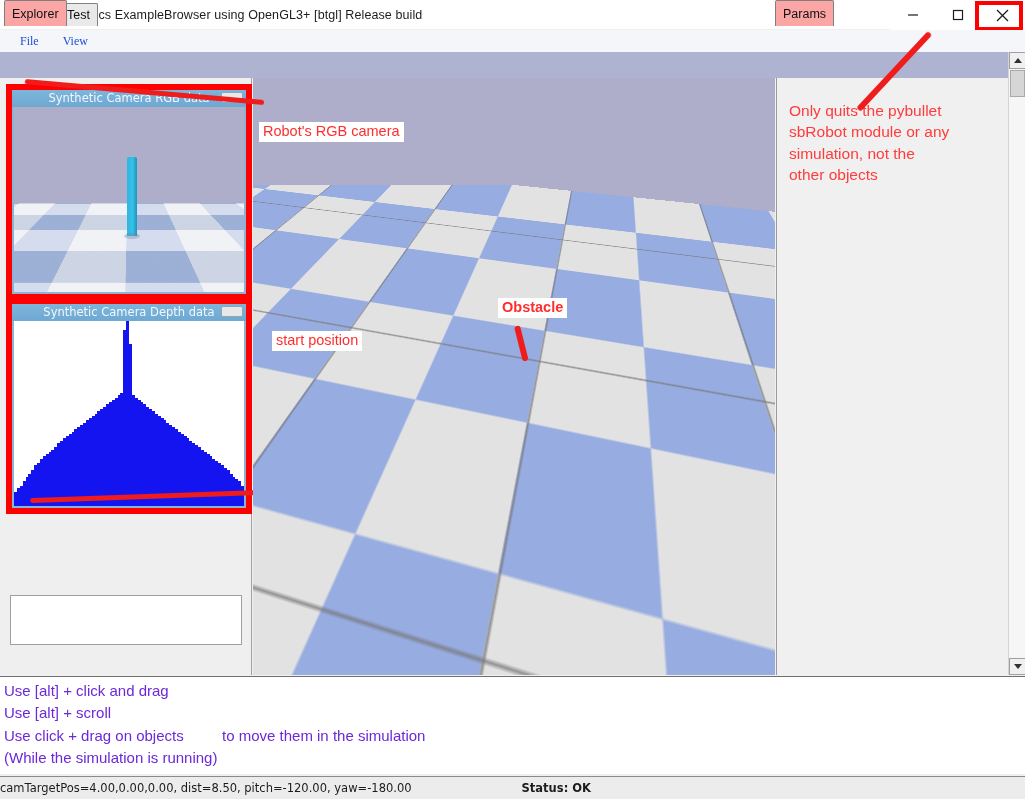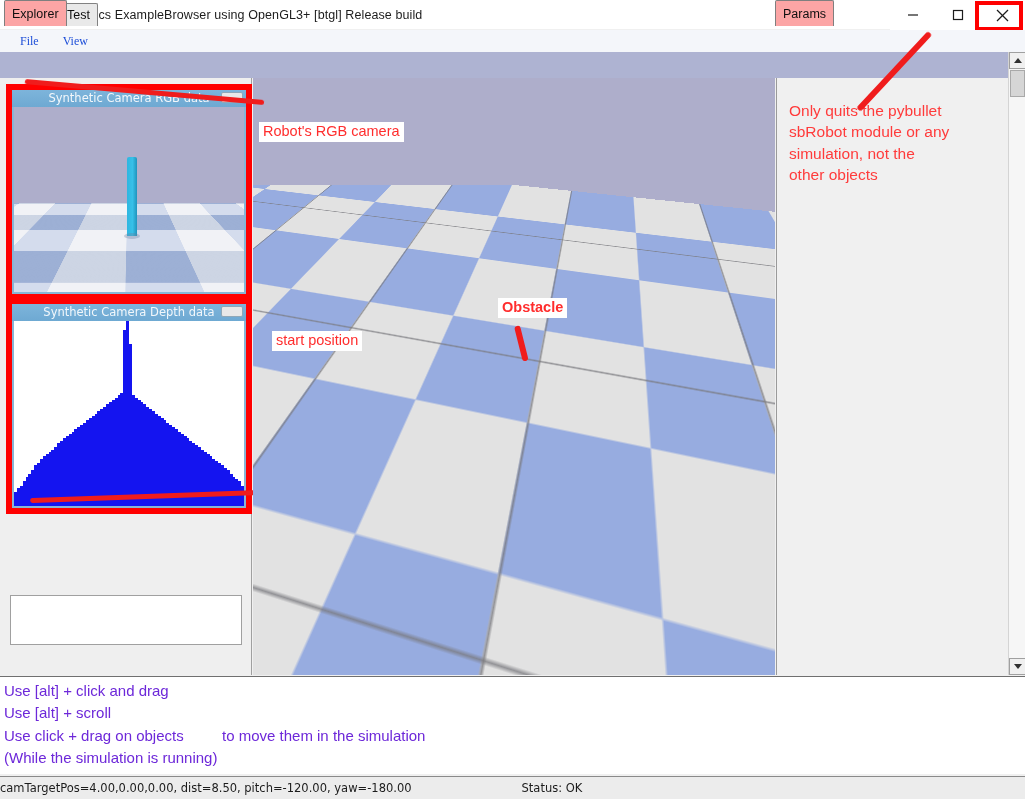--- a/index.html
+++ b/index.html
@@ -298,21 +298,21 @@
 
   
   .statusbar {
     position: absolute; left: 0; top: 776px; width: 1025px; height: 23px;
     background: #ececec; border-top: 1px solid #8a8a8a;
     display: flex; align-items: center;
     font-size: 11.5px; color: #1c1c1c;
     font-family: "DejaVu Sans", sans-serif;
   }
   .status-cam { }
-  .status-ok { margin-left: 110px; }
+  .status-ok { margin-left: 110px; font-weight: bold; }
 </style>
 </head>
 <body>
 
 <div id="app">
 
   <div class="titlebar">
     <div class="app-icon"></div>
     <div class="title-text">Bullet Physics ExampleBrowser using OpenGL3+ [btgl] Release build</div>
     <div class="win-btns">

